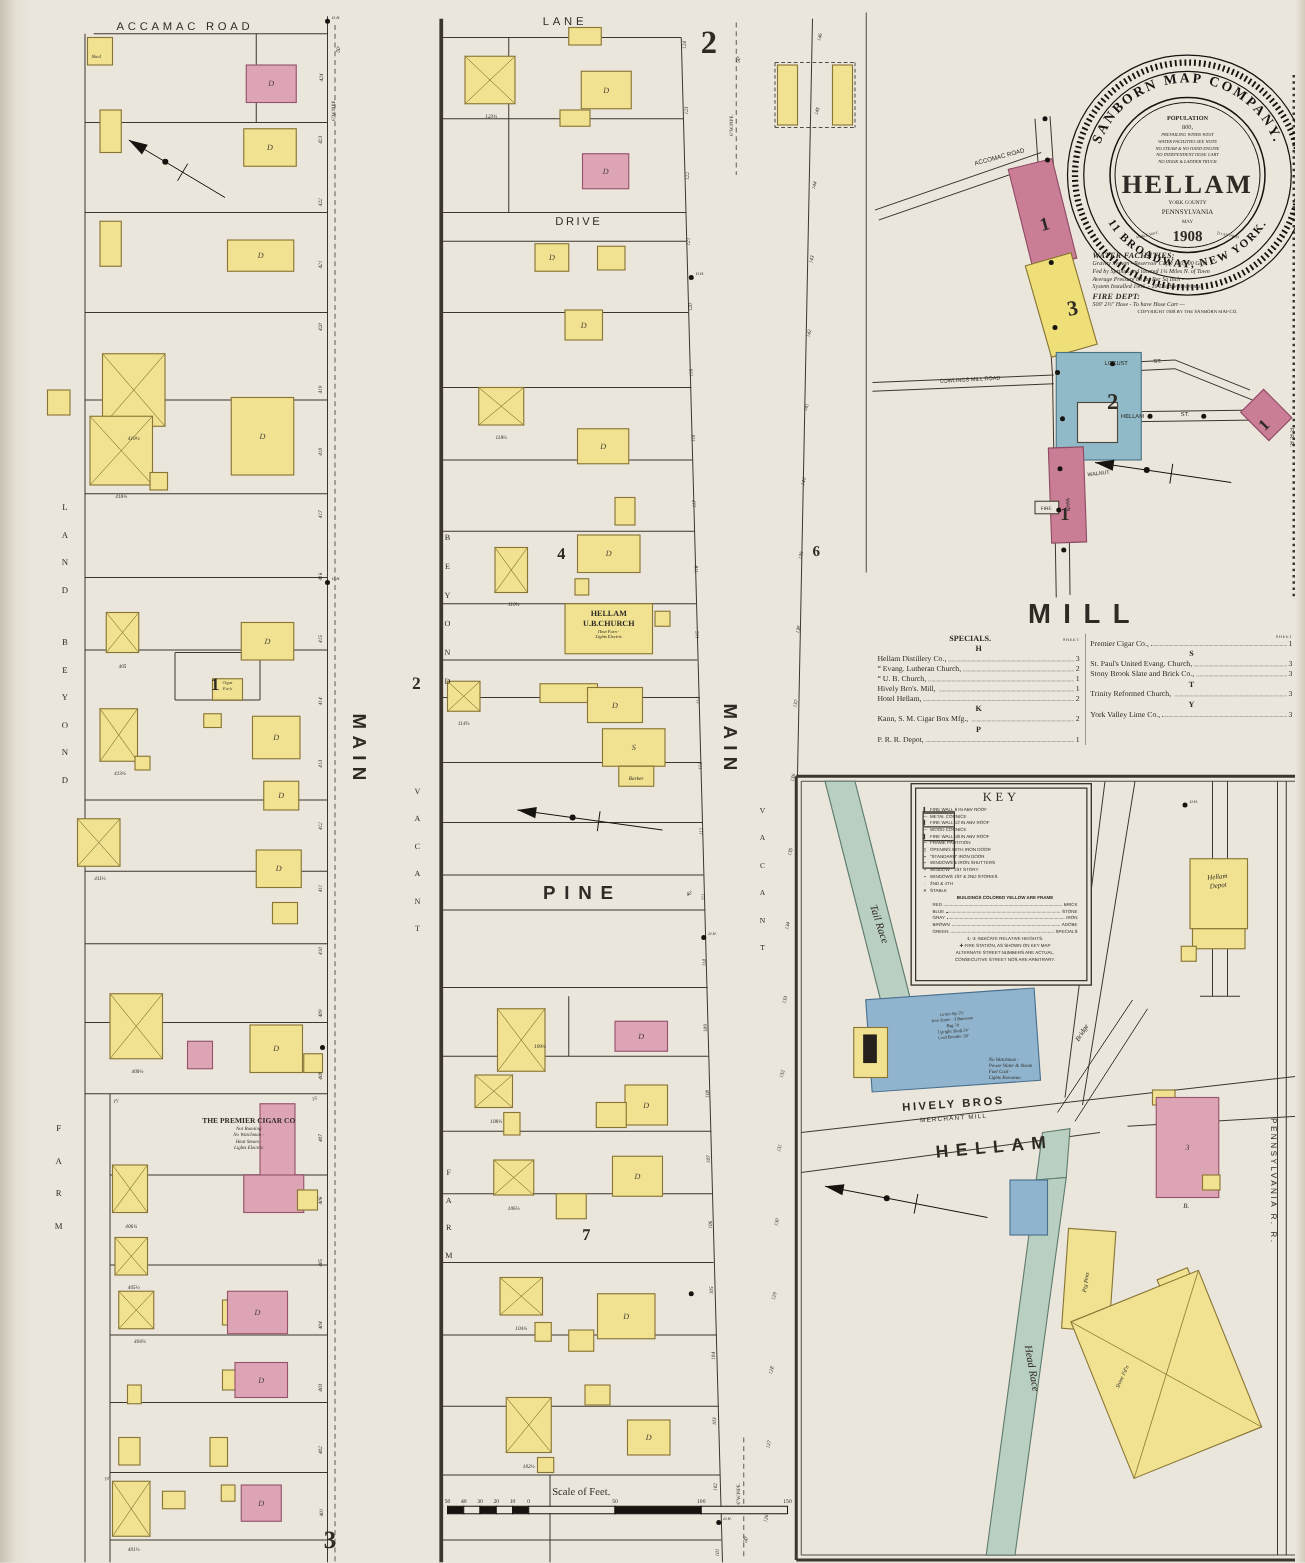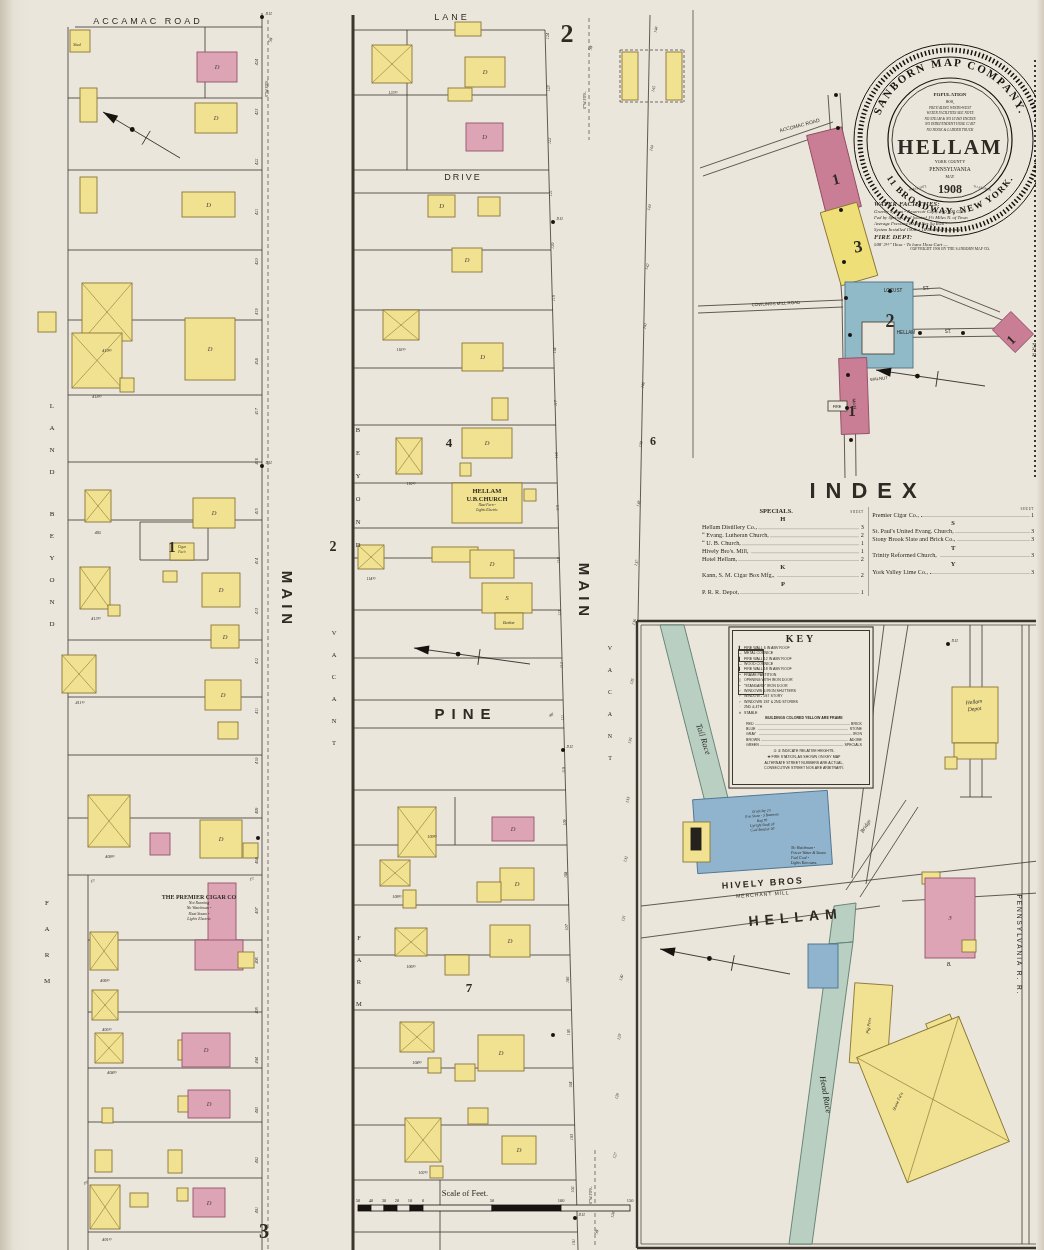--- a/index.html
+++ b/index.html
@@ -29,21 +29,21 @@
   .idx-col{width:346px;padding:0 8px;}
   .idx-col + .idx-col{border-left:1px solid #6b6458;}
   .idx-head{text-align:center;font-weight:bold;font-size:13px;}
   .idx-sheet{text-align:right;font-size:7px;letter-spacing:1px;color:#4d473d;}
   .idx-letter{text-align:center;font-weight:bold;font-size:13px;line-height:1.3;}
   .idx-row{display:flex;align-items:baseline;font-size:12.4px;line-height:1.28;white-space:nowrap;}
   .idx-leader{flex:1;border-bottom:1.5px dotted #555;margin:0 3px 2px 3px;min-width:8px;}
   
   #key-panel{left:732px;top:630px;width:136px;height:153px;background:#ebe7dd;
     border:1.2px solid #3d362e;box-shadow:0 0 0 2.5px #ebe7dd, 0 0 0 3.6px #3d362e;}
-  .key-title{text-align:center;font-weight:bold;font-size:10px;letter-spacing:3px;margin-top:2px;}
+  .key-title{text-align:center;font-weight:normal;font-size:10px;letter-spacing:3px;margin-top:2px;}
   .key-inner{width:200%;transform:scale(.5);transform-origin:0 0;padding:2px 6px;}
   .key-row{display:flex;align-items:baseline;font-size:7.2px;line-height:1.5;
     font-family:"Liberation Sans",sans-serif;white-space:nowrap;}
   .key-glyph{width:16px;text-align:center;color:#3d362e;}
   .key-full{font-size:7.2px;font-weight:bold;font-family:"Liberation Sans",sans-serif;
     text-align:center;line-height:1.6;white-space:nowrap;}
   .key-color-row{display:flex;align-items:baseline;font-size:7.2px;line-height:1.5;
     font-family:"Liberation Sans",sans-serif;padding:0 20px;}
   .key-leader{flex:1;border-bottom:1px dotted #555;margin:0 3px 1px 3px;}
   .key-foot{font-size:7.2px;text-align:center;line-height:1.6;
@@ -793,21 +793,21 @@
         <div class="wf-line">System Installed 1906. - 16 Double Hydrants.</div>
       </div>
     <div class="wf-title">FIRE DEPT:</div>
     <div id="wf-lines2">
         <div class="wf-line">500' 2½" Hose - To have Hose Cart —</div>
       </div>
   </div>
 </div>
 
 <div id="index-panel" class="panel">
-  <div class="idx-title">INDEX</div>
+  <div class="idx-title">MILL</div>
   <div class="idx-wrap">
     <div class="idx-cols">
       <div class="idx-col">
         <div style="display:flex;align-items:baseline;">
           <div class="idx-head" style="flex:1">SPECIALS.</div>
           <div class="idx-sheet">SHEET</div>
         </div>
         <div id="idx-left">
             <div class="idx-letter">H</div>
             <div class="idx-row">

